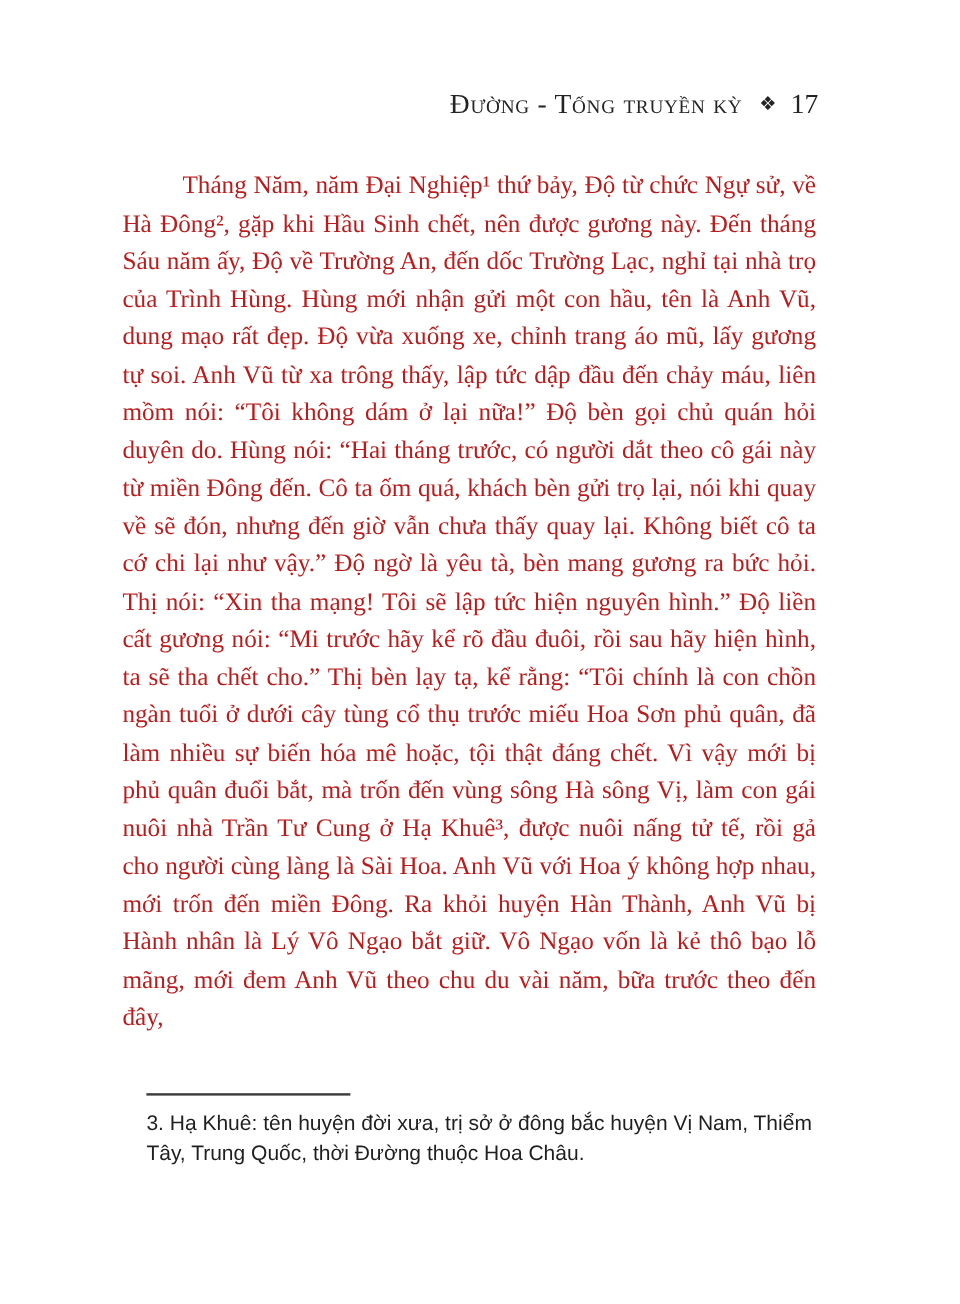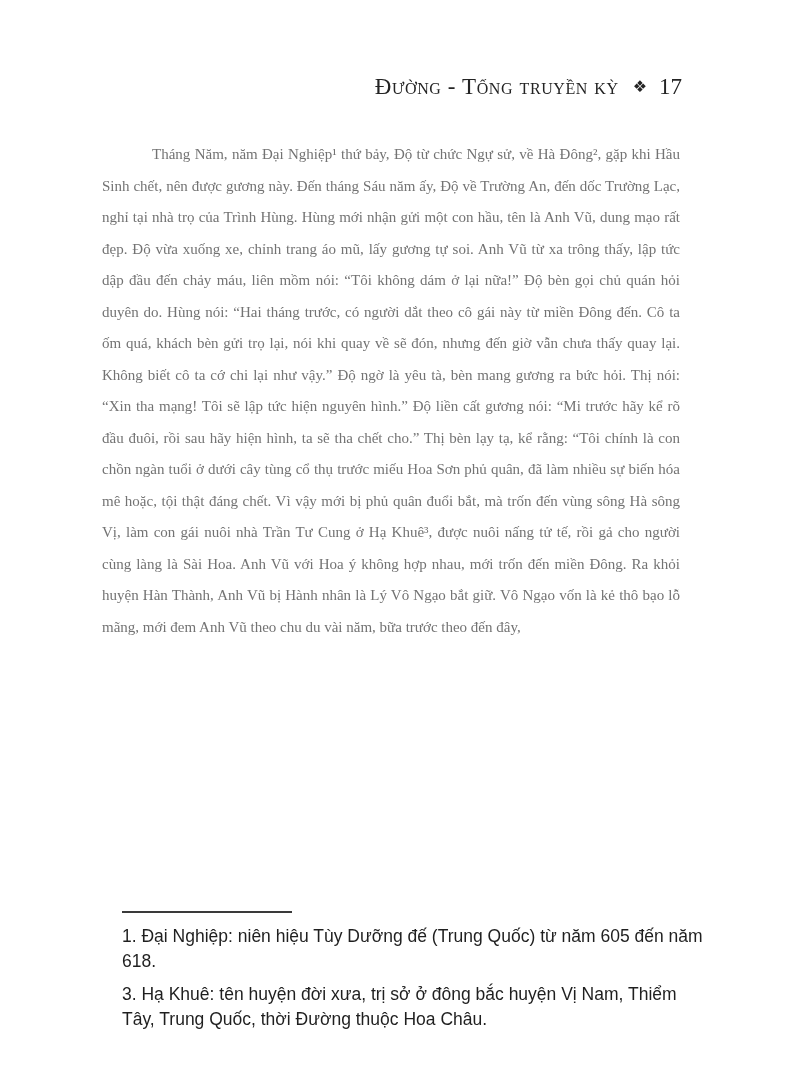--- a/index.html
+++ b/index.html
@@ -41,25 +41,25 @@
   .header-page-number {
     font-family: "Liberation Serif", serif;
     font-size: 23px;
   }
   .body-text {
     position: absolute;
     left: 102px;
     top: 139px;
     width: 578px;
     font-family: "Liberation Serif", serif;
-    font-size: 15px;
+    font-size: 21px;
     line-height: 31.5px;
     text-align: justify;
     text-indent: 50px;
-    color: #737373;
+    color: #b91c1c;
   }
   .footnote-separator {
     position: absolute;
     left: 122px;
     top: 911px;
     width: 170px;
     height: 0;
     border-top: 2px solid #3a3a3a;
   }
   .footnotes {
@@ -83,17 +83,16 @@
 
   <div class="running-header">
     <span class="header-title">Đường - Tống truyền kỳ</span><span class="header-ornament">❖</span><span class="header-page-number">17</span>
   </div>
 
   <div class="body-text">Tháng Năm, năm Đại Nghiệp¹ thứ bảy, Độ từ chức Ngự sử, về Hà Đông², gặp khi Hầu Sinh chết, nên được gương này. Đến tháng Sáu năm ấy, Độ về Trường An, đến dốc Trường Lạc, nghỉ tại nhà trọ của Trình Hùng. Hùng mới nhận gửi một con hầu, tên là Anh Vũ, dung mạo rất đẹp. Độ vừa xuống xe, chỉnh trang áo mũ, lấy gương tự soi. Anh Vũ từ xa trông thấy, lập tức dập đầu đến chảy máu, liên mồm nói: “Tôi không dám ở lại nữa!” Độ bèn gọi chủ quán hỏi duyên do. Hùng nói: “Hai tháng trước, có người dắt theo cô gái này từ miền Đông đến. Cô ta ốm quá, khách bèn gửi trọ lại, nói khi quay về sẽ đón, nhưng đến giờ vẫn chưa thấy quay lại. Không biết cô ta cớ chi lại như vậy.” Độ ngờ là yêu tà, bèn mang gương ra bức hỏi. Thị nói: “Xin tha mạng! Tôi sẽ lập tức hiện nguyên hình.” Độ liền cất gương nói: “Mi trước hãy kể rõ đầu đuôi, rồi sau hãy hiện hình, ta sẽ tha chết cho.” Thị bèn lạy tạ, kể rằng: “Tôi chính là con chồn ngàn tuổi ở dưới cây tùng cổ thụ trước miếu Hoa Sơn phủ quân, đã làm nhiều sự biến hóa mê hoặc, tội thật đáng chết. Vì vậy mới bị phủ quân đuổi bắt, mà trốn đến vùng sông Hà sông Vị, làm con gái nuôi nhà Trần Tư Cung ở Hạ Khuê³, được nuôi nấng tử tế, rồi gả cho người cùng làng là Sài Hoa. Anh Vũ với Hoa ý không hợp nhau, mới trốn đến miền Đông. Ra khỏi huyện Hàn Thành, Anh Vũ bị Hành nhân là Lý Vô Ngạo bắt giữ. Vô Ngạo vốn là kẻ thô bạo lỗ mãng, mới đem Anh Vũ theo chu du vài năm, bữa trước theo đến đây,</div>
 
   <div class="footnote-separator"></div>
 
   <div class="footnotes">
-    <p>1. Đại Nghiệp: niên hiệu Tùy Dưỡng đế (Trung Quốc) từ năm 605 đến năm 618.</p>
     <p>3. Hạ Khuê: tên huyện đời xưa, trị sở ở đông bắc huyện Vị Nam, Thiểm Tây, Trung Quốc, thời Đường thuộc Hoa Châu.</p>
   </div>
 
 </div>
 
 </body></html>

